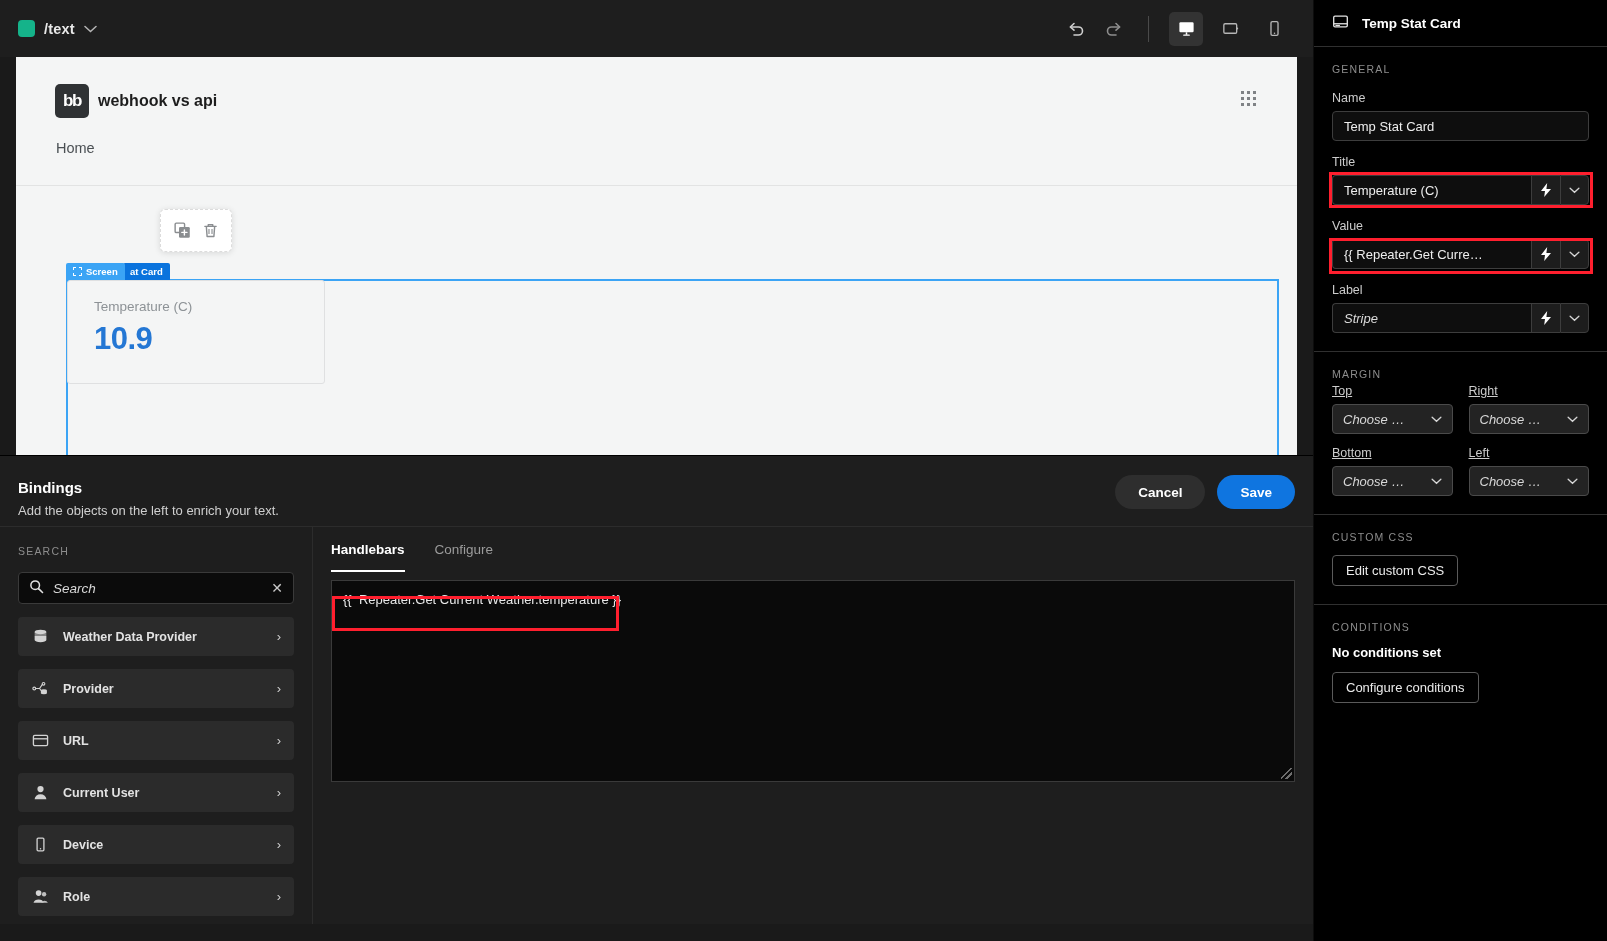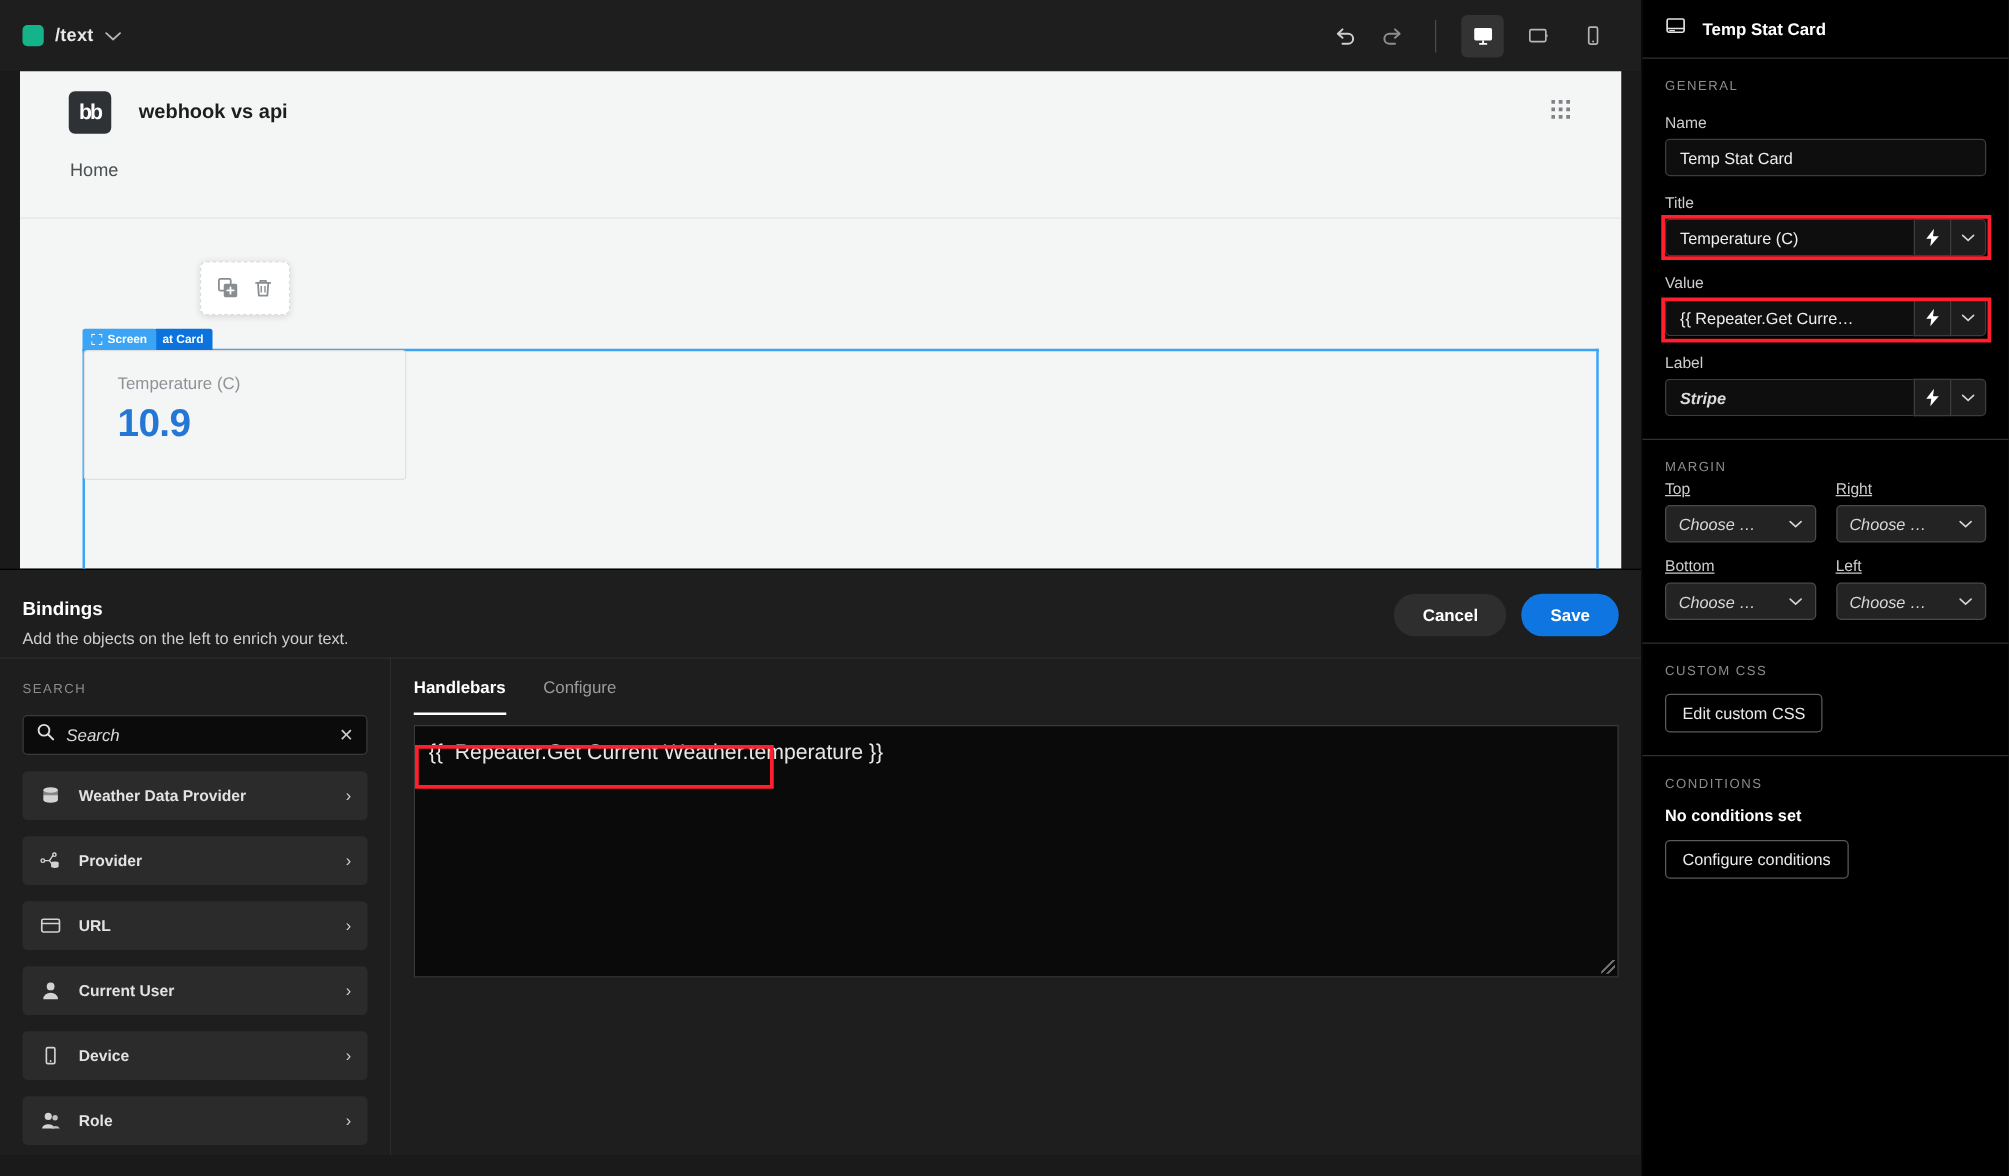--- a/index.html
+++ b/index.html
@@ -50,22 +50,22 @@
   #canvas-wrap {
     position: absolute; left: 0; top: 57px; width: 1313px; height: 398px;
     background: #1a1a1a; padding: 0 16px;
   }
   #app-frame {
     width: 100%; height: 100%;
     background: #f4f5f5;
     position: relative; overflow: hidden;
   }
   #app-header {
-    display: flex; align-items: center; gap: 22px;
-    padding: 16px 0 0 39px;
+    display: flex; align-items: center; gap: 9px;
+    padding: 27px 0 0 39px;
   }
   #app-logo {
     width: 34px; height: 34px; border-radius: 5px; background: #2f3234;
     display: flex; align-items: center; justify-content: center;
     color: #ffffff; font-weight: bold; font-size: 17px; letter-spacing: -1.5px;
   }
   #app-name { font-size: 16px; font-weight: bold; color: #1d1d1d; }
   #app-nav {
     margin-top: 22px; padding-left: 40px; height: 46px;
     border-bottom: 1px solid #e2e3e3;
@@ -194,21 +194,21 @@
   .tab.active::after {
     content: ""; position: absolute; left: 0; right: 0; bottom: 0;
     height: 2px; background: #ffffff;
   }
   #editor {
     margin-top: 8px; height: 202px; background: #0a0a0a;
     border: 1px solid #3a3a3a; position: relative;
   }
   #editor-line {
     padding: 11px 0 0 11px; color: #e8e8e8;
-    font-size: 17px; white-space: pre;
+    font-size: 13px; white-space: pre;
   }
   #editor-resize {
     position: absolute; right: 2px; bottom: 2px; width: 11px; height: 11px;
     background:
       linear-gradient(135deg, transparent 0 42%, #6e6e6e 42% 52%, transparent 52% 68%, #6e6e6e 68% 78%, transparent 78%);
   }
 
   
   .redbox { position: absolute; border: 3px solid #ff1f2e; pointer-events: none; z-index: 30; }
 
@@ -223,21 +223,21 @@
   }
   #rp-title { font-size: 13.5px; font-weight: bold; color: #ffffff; }
   .rp-section { padding: 16px 18px 18px 18px; border-bottom: 1px solid #303030; }
   .field-label { font-size: 12.5px; color: #cdcdcd; margin: 14px 0 6px 0; }
   .field-label.first { margin-top: 16px; }
   .inp {
     height: 30px; background: #0e0e0e; border: 1px solid #3d3d3d; border-radius: 4px;
     display: flex; align-items: center; padding: 0 11px;
     font-size: 13px; color: #eeeeee; width: 100%;
   }
-  .inp.italic { font-style: italic; color: #dcdcdc; font-weight: bold; }
+  .inp.italic { font-style: italic; color: #dcdcdc; }
   .bind-field { display: flex; align-items: stretch; position: relative; }
   .bind-field .inp {
     flex: 1; border-radius: 4px 0 0 4px; border-right: none;
     overflow: hidden; white-space: nowrap;
   }
   .sq-btn {
     width: 29px; background: #1d1d1d; border: 1px solid #3d3d3d;
     display: flex; align-items: center; justify-content: center;
     color: #ffffff; cursor: pointer;
   }

